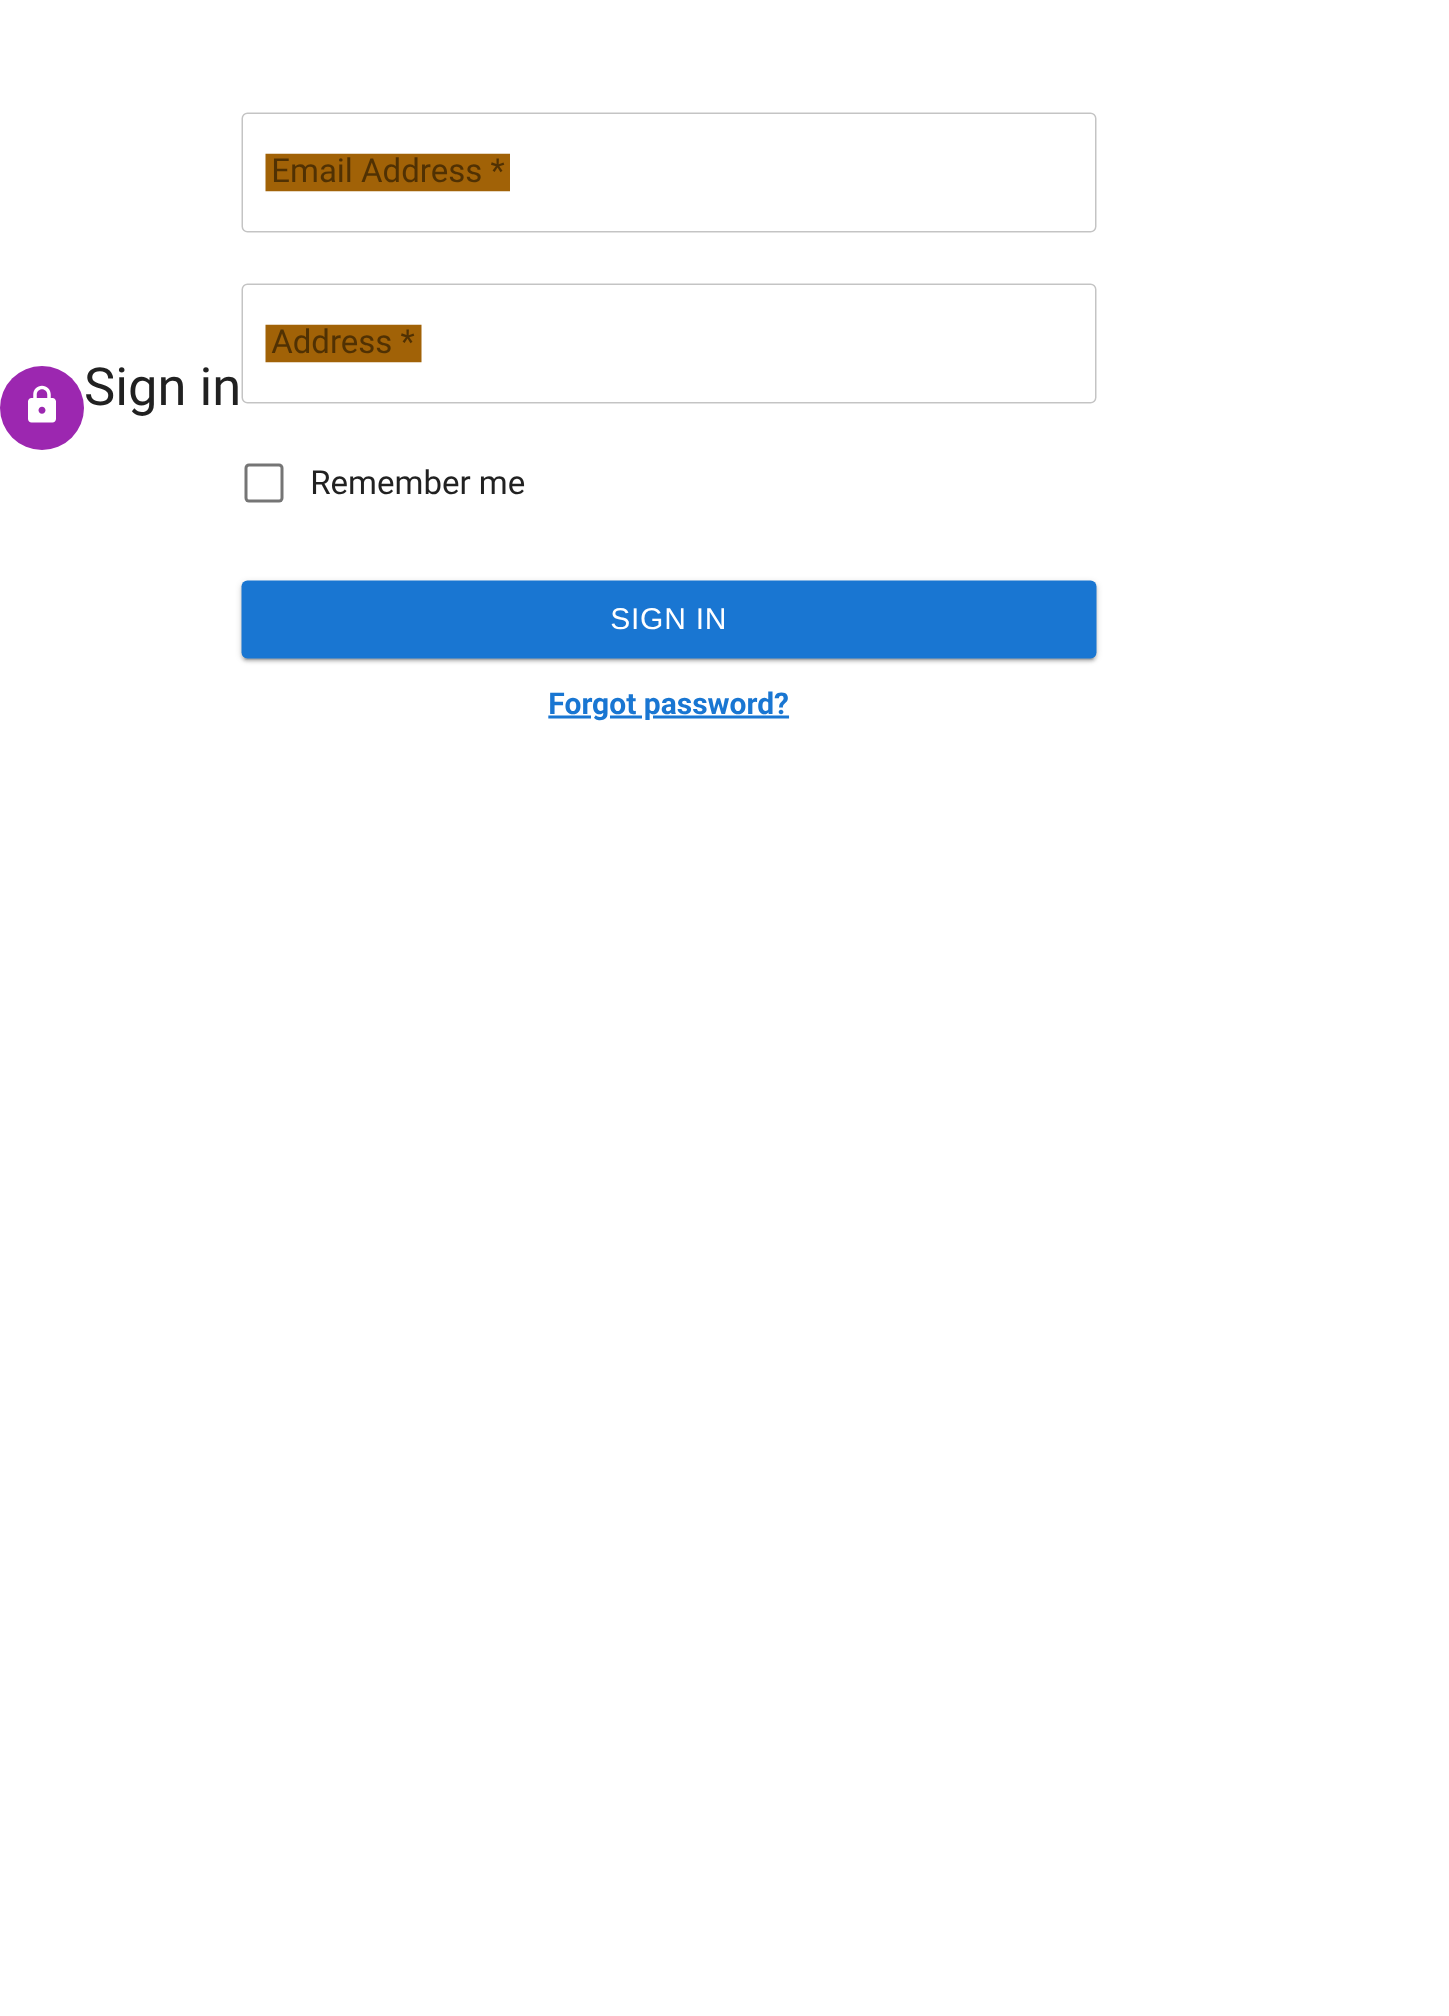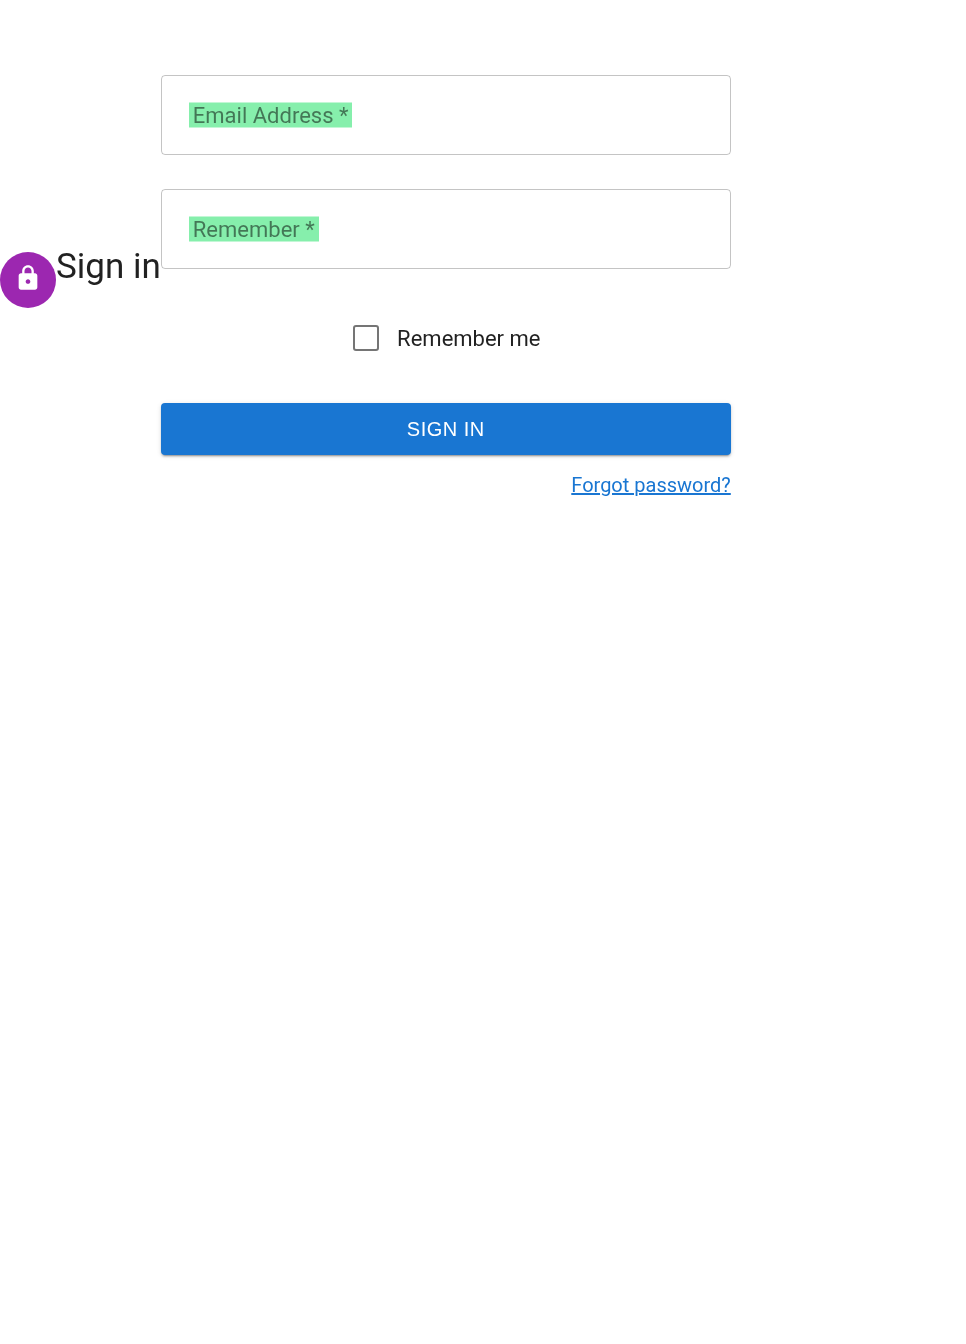--- a/index.html
+++ b/index.html
@@ -56,36 +56,35 @@
       height: 80px;
       border: 1px solid rgba(0,0,0,0.23);
       border-radius: 4px;
       padding: 0 20px;
       font-size: 22px;
       background: transparent;
       outline: none;
     }
     .textfield label {
       position: absolute;
-      left: 28px;
+      left: 16px;
       top: 50%;
       transform: translateY(-50%);
       font-size: 22px;
       color: rgba(0,0,0,0.5);
       pointer-events: none;
-      background: #86efac;
+      background: #a16207;
       padding: 0 4px;
     }
     .checkbox-row {
       display: flex;
       align-items: center;
-      margin-top: 22px;
+      margin-top: 6px;
       margin-bottom: 52px;
       padding-left: 2px;
-      justify-content: center;
     }
     .checkbox-box {
       width: 26px;
       height: 26px;
       border: 2px solid rgba(0,0,0,0.54);
       border-radius: 3px;
       background: #fff;
       cursor: pointer;
       flex-shrink: 0;
     }
@@ -106,22 +105,23 @@
       text-transform: uppercase;
       letter-spacing: 0.5px;
       cursor: pointer;
       box-shadow: 0px 3px 1px -2px rgba(0,0,0,0.2),
                   0px 2px 2px 0px rgba(0,0,0,0.14),
                   0px 1px 5px 0px rgba(0,0,0,0.12);
       margin-bottom: 18px;
     }
     .links-row {
       display: flex;
-      justify-content: flex-end;
+      justify-content: center;
       width: 100%;
+      font-weight: bold;
     }
     .link {
       color: #1976d2;
       font-size: 20px;
       text-decoration: underline;
       cursor: pointer;
     }
   </style>
 </head>
 <body>
@@ -138,21 +138,21 @@
   <h1 class="title">Sign in</h1>
 
   <form class="form">
     <div class="textfield">
       <input type="text" value="" style="">
       <label>Email Address *</label>
     </div>
 
     <div class="textfield">
       <input type="password" value="" style="">
-      <label>Remember *</label>
+      <label>Address *</label>
     </div>
 
     <div class="checkbox-row">
       <div class="checkbox-box"></div>
       <span class="checkbox-label">Remember me</span>
     </div>
 
     <button type="button" class="submit-btn">Sign In</button>
 
     <div class="links-row">

